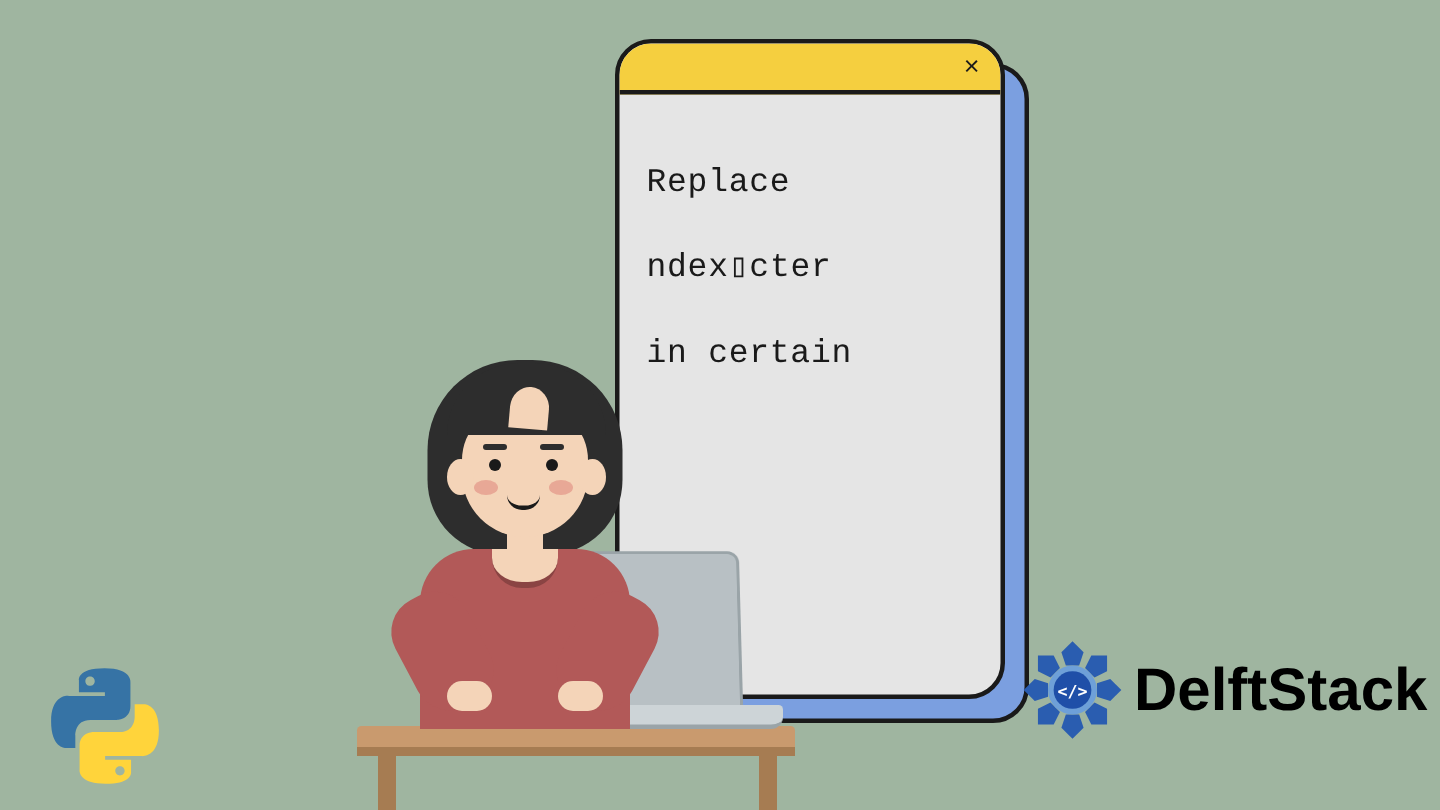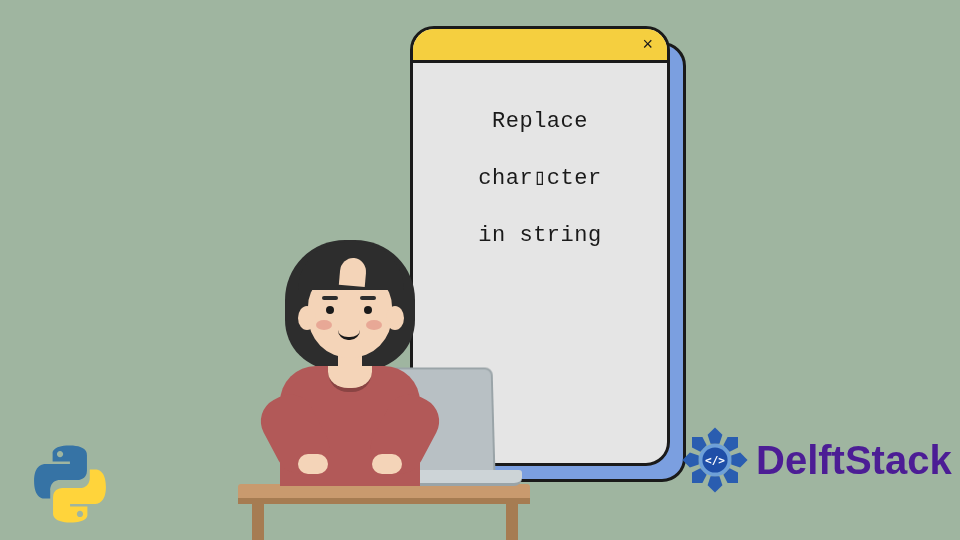--- a/index.html
+++ b/index.html
@@ -50,21 +50,21 @@
 .close-x {
   position: absolute;
   right: 14px;
   top: 5px;
   font-size: 18px;
   font-weight: 400;
   color: #1a1a1a;
 }
 .card-content {
   padding: 30px 18px;
-  text-align: center;
+  text-align: left;
   font-family: "Consolas", "Courier New", monospace;
   font-size: 22px;
   color: #1a1a1a;
   line-height: 2.6;
   letter-spacing: 0.5px;
 }
 
 
 .person {
   position: absolute;
@@ -328,42 +328,42 @@
 .delft-logo {
   position: absolute;
   left: 678px;
   top: 423px;
   display: flex;
   align-items: center;
 }
 .delft-text {
   font-size: 40px;
   font-weight: 700;
-  color: #4c1d95;
+  color: #000000;
   margin-left: 4px;
 }
 </style>
 </head>
 <body>
 
 <div class="desk-top"></div>
 <div class="desk-shadow"></div>
 <div class="desk-leg-l"></div>
 <div class="desk-leg-r"></div>
 
 <div class="card-stack">
   <div class="card-back"></div>
   <div class="card-front">
     <div class="titlebar">
       <span class="close-x">×</span>
     </div>
     <div class="card-content">
       <div>Replace</div>
-      <div>char▯cter</div>
-      <div>in string</div>
+      <div>ndex▯cter</div>
+      <div>in certain</div>
     </div>
   </div>
 </div>
 
 <div class="laptop-screen"></div>
 <div class="laptop-base"></div>
 
 <div class="person">
   <div class="hair-back"></div>
   <div class="neck"></div>

